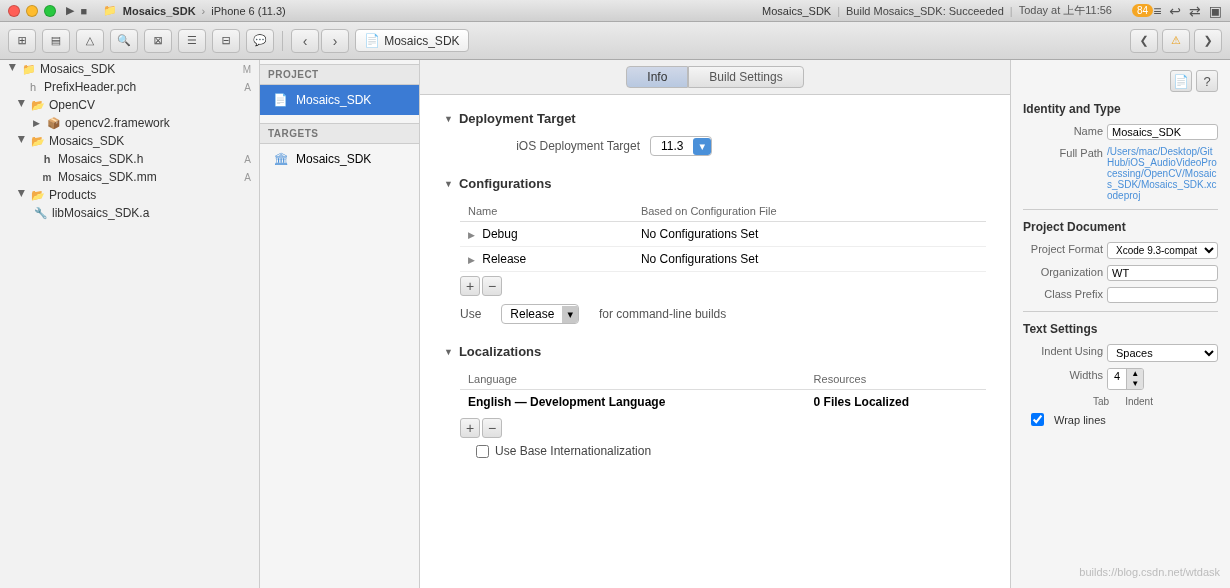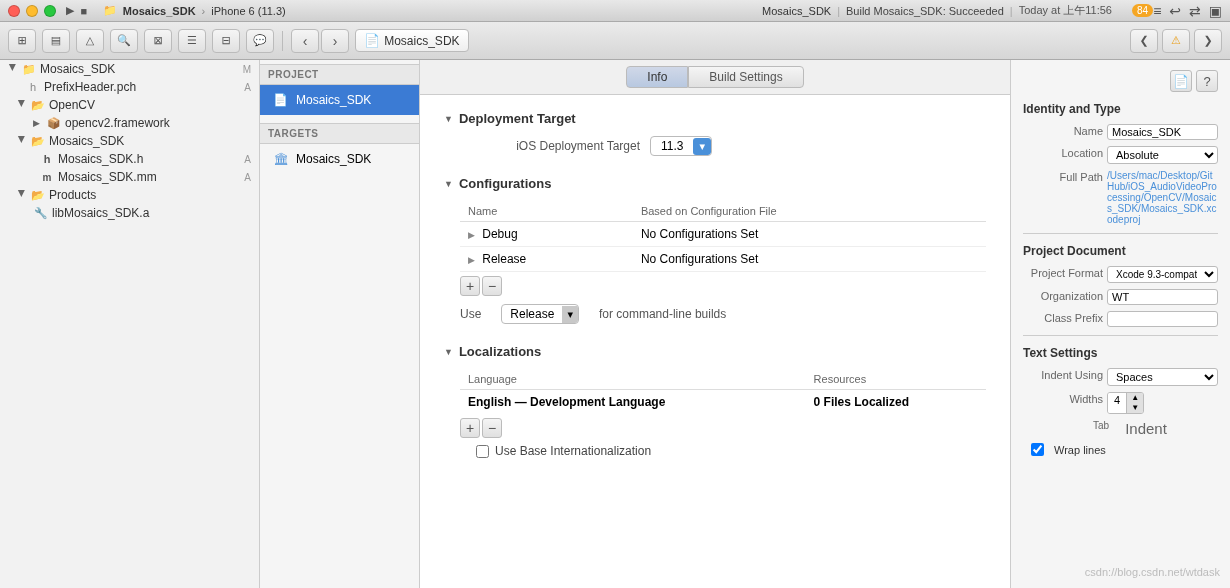--- a/index.html
+++ b/index.html
@@ -367,26 +367,20 @@
       <div class="panel-icon-btn">📄</div>
       <div class="panel-icon-btn">?</div>
     </div>
 
     <div class="right-section-title">Identity and Type</div>
     <div class="right-row">
       <span class="right-label">Name</span>
       <input type="text" class="right-input" value="Mosaics_SDK" style="">
     </div>
     <div class="right-row">
-      <span class="right-label">Location</span>
-      <select class="right-select">
-        <option>Absolute</option>
-      </select>
-    </div>
-    <div class="right-row">
       <span class="right-label">Full Path</span>
       <span class="right-value" style="font-size:10px;color:#4a90d9;">/Users/mac/Desktop/GitHub/iOS_AudioVideoProcessing/OpenCV/Mosaics_SDK/Mosaics_SDK.xcodeproj</span>
     </div>
 
     <div class="right-divider"></div>
 
     <div class="right-section-title">Project Document</div>
     <div class="right-row">
       <span class="right-label">Project Format</span>
       <select class="right-select" style="font-size:10px;">
@@ -418,23 +412,23 @@
           <span class="stepper-value">4</span>
           <div class="stepper-btns">
             <button class="stepper-btn">▲</button>
             <button class="stepper-btn">▼</button>
           </div>
         </div>
       </div>
     </div>
     <div style="display:flex;gap:16px;margin-left:8px;margin-bottom:6px;">
       <span style="font-size:10px;color:#666;margin-left:62px;">Tab</span>
-      <span style="font-size:15px;color:#666;">Indent</span>
+      <span style="font-size:10px;color:#666;">Indent</span>
     </div>
     <div class="right-checkbox-row" style="margin-left:8px;">
       <input type="checkbox" class="right-checkbox" checked="" style="">
       <span class="right-checkbox-label">Wrap lines</span>
     </div>
   </div>
 
 </div>
 
-<div class="watermark">csdn://blog.csdn.net/wtdask</div>
+<div class="watermark">builds://blog.csdn.net/wtdask</div>
 
 </body></html>

